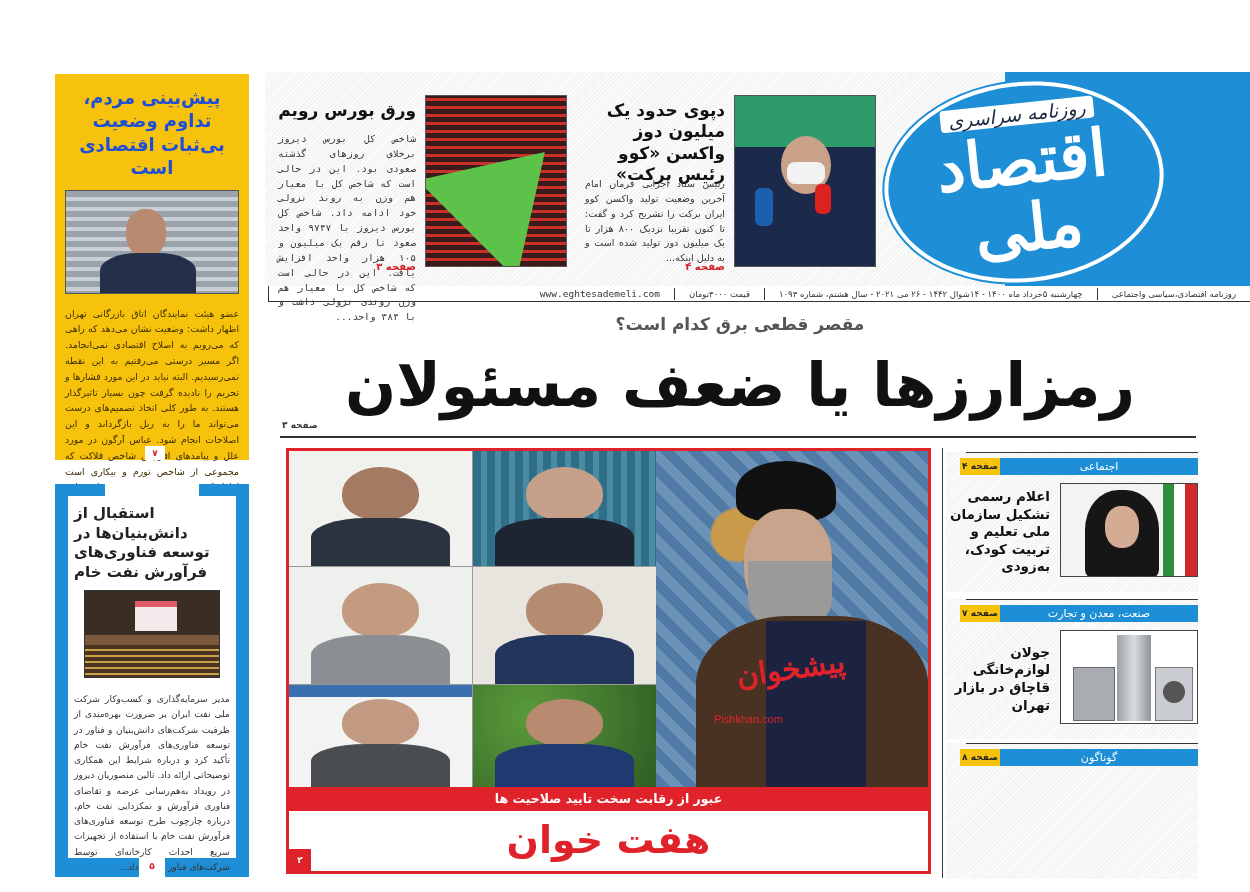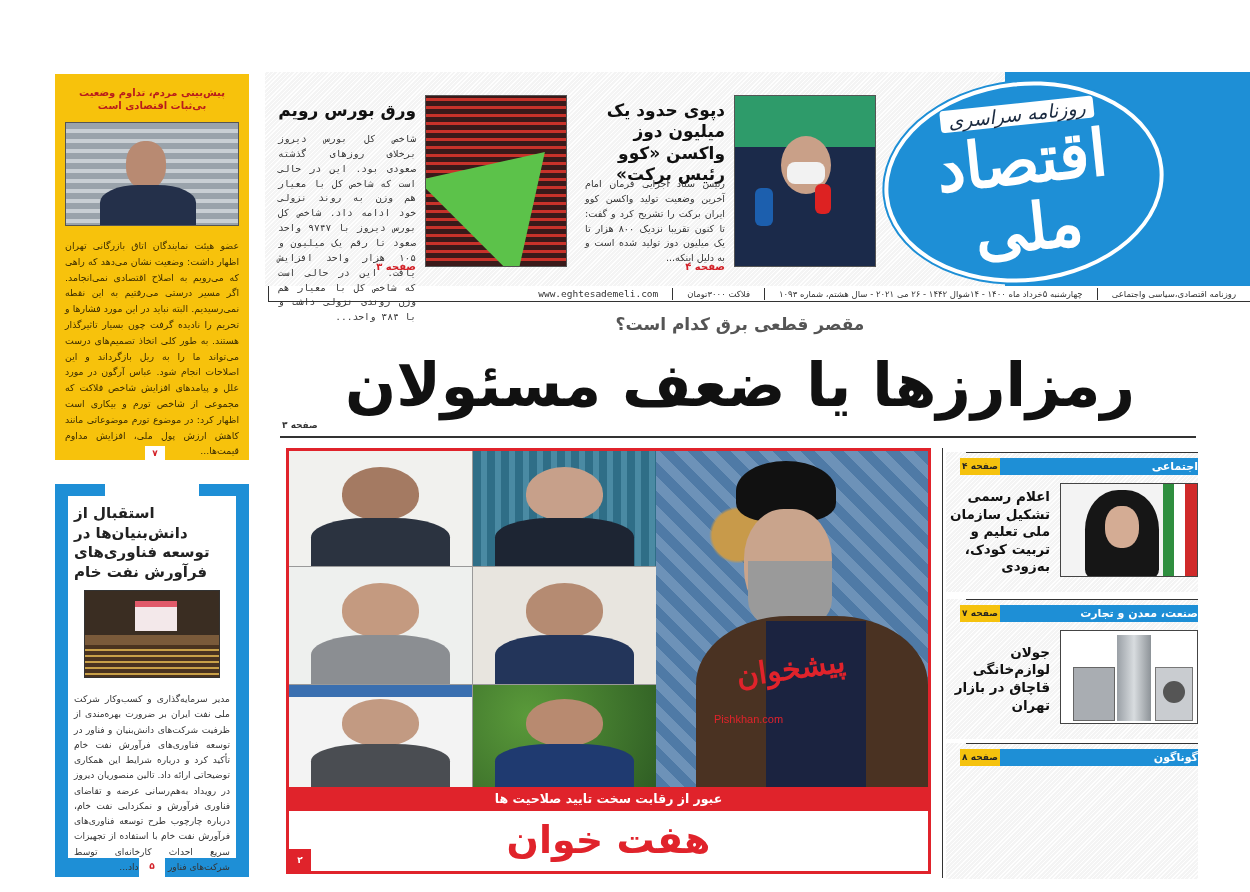--- a/index.html
+++ b/index.html
@@ -65,29 +65,29 @@
   #watermark-en { position: absolute; left: 58px; top: 262px; font-size: 11px; color: #e0232b; font-family: "Liberation Sans", sans-serif; direction: ltr; }
   #main-sub { position: absolute; left: 0; top: 336px; width: 639px; height: 24px; background: #e0232b; color: #fff; font-size: 12.5px; font-weight: bold; text-align: center; line-height: 24px; }
   #main-title { position: absolute; left: 0; top: 360px; width: 639px; height: 60px; text-align: center; color: #e0232b; font-size: 38px; font-weight: bold; line-height: 58px; }
   #main-page { position: absolute; left: 0; bottom: 0; width: 22px; height: 22px; background: #e0232b; color: #fff; font-size: 9px; text-align: center; line-height: 22px; font-weight: bold; }
 
   
   #right-col-rule { left: 942px; top: 448px; width: 1px; height: 430px; background: #333; }
   .sec { position: absolute; left: 946px; width: 252px; }
   .sec-topline { height: 1px; background: #333; width: 232px; margin-right: 0; margin-left: 14px; }
   .sec-bar { display: flex; height: 17px; margin-top: 5px; margin-left: 14px; }
-  .sec-bar .name { flex: 1; background: #1e8fd6; color: #fff; font-size: 11px; font-weight: bold; line-height: 17px; }
+  .sec-bar .name { flex: 1; background: #1e8fd6; color: #fff; font-size: 11px; font-weight: normal; text-align: center; line-height: 17px; }
   .sec-bar .pg { width: 40px; background: #f5c20e; color: #222; font-size: 9px; font-weight: bold; text-align: center; line-height: 17px; }
   .sec-body { display: flex; height: 98px; margin-top: 8px; }
   .sec-photo { width: 138px; height: 94px; border: 1px solid #444; margin-left: 8px; overflow: hidden; position: relative; }
   .sec-title { flex: 1; font-weight: bold; font-size: 13.5px; line-height: 1.3; display: flex; align-items: center; text-align: right; color: #111; padding-right: 2px; }
 
   
   #yellow-box { left: 55px; top: 74px; width: 194px; height: 386px; background: #f7c20c; padding: 12px 10px; }
-  #yellow-title { font-weight: bold; font-size: 10px; line-height: 1.3; text-align: center; color: #b91c1c; }
+  #yellow-title { font-weight: bold; font-size: 18px; line-height: 1.3; text-align: center; color: #1d4ed8; }
   #yellow-photo { margin-top: 10px; width: 174px; height: 104px; border: 1px solid #555; position: relative; overflow: hidden;
     background-image: repeating-linear-gradient(180deg, #9aa3ab 0 6px, #c9cfd4 6px 10px); }
   #yellow-body { margin-top: 12px; font-size: 9.4px; line-height: 1.68; text-align: justify; color: #3b2c00; }
   #yellow-page { position: absolute; left: 90px; bottom: 0; width: 20px; height: 14px; background: #fff; color: #d32027; font-size: 9px; font-weight: bold; text-align: center; line-height: 14px; }
 
   
   #blue-box { left: 55px; top: 484px; width: 194px; height: 393px; background: #1e8fd6; }
   #blue-inner { position: absolute; left: 13px; top: 12px; width: 168px; height: 362px; background: #fff; padding: 8px 6px; }
   #blue-title { font-weight: bold; font-size: 15px; line-height: 1.3; text-align: left; color: #222; }
   #blue-photo { margin: 8px auto 0; width: 136px; height: 88px; background: #3a2d22; position: relative; overflow: hidden; border: 1px solid #333; }
@@ -118,21 +118,21 @@
 <div class="abs teaser-photo" style="left:425px; top:95px; width:142px; height:172px; background: repeating-linear-gradient(0deg,#3a1a1a 0 5px,#c8322a 5px 8px);">
   <div class="abs" style="left:10px; top:40px; width:0; height:0; border-left:70px solid transparent; border-right:70px solid transparent; border-bottom:110px solid #5cc24a; transform: rotate(45deg);"></div>
 </div>
 <div class="abs teaser-title" style="left:278px; top:100px; width:138px;">ورق بورس رویم</div>
 <div class="abs teaser-body" style="left:278px; top:133px; width:138px;font-family:Liberation Mono, monospace;">شاخص کل بورس دیروز برخلاف روزهای گذشته صعودی بود. این در حالی است که شاخص کل با معیار هم وزن به روند نزولی خود ادامه داد. شاخص کل بورس دیروز با ۹۷۴۷ واحد صعود تا رقم یک میلیون و ۱۰۵ هزار واحد افزایش یافت. این در حالی است که شاخص کل با معیار هم وزن روندی نزولی داشت و با ۳۸۴ واحد...</div>
 <div class="abs page-ref" style="left:288px; top:261px; width:128px;">صفحه ۳</div>
 
 <div id="infobar" class="abs">
   <span class="seg" style="border-left:1px solid #333;">روزنامه اقتصادی،سیاسی واجتماعی</span>
   <span class="seg">چهارشنبه ۵خرداد ماه ۱۴۰۰ - ۱۴شوال ۱۴۴۲ - ۲۶ می ۲۰۲۱ - سال هشتم، شماره ۱۰۹۳</span>
-  <span class="seg">فلاکت ۳۰۰۰تومان</span>
+  <span class="seg">قیمت ۳۰۰۰تومان</span>
   <span class="seg url">www.eghtesademeli.com</span>
 </div>
 
 <div id="kicker" class="abs">مقصر قطعی برق کدام است؟</div>
 <div id="headline" class="abs">رمزارزها یا ضعف مسئولان</div>
 <div id="headline-page" class="abs">صفحه ۳</div>
 <div id="headline-rule" class="abs"></div>
 
 <div id="mainbox" class="abs">
 

